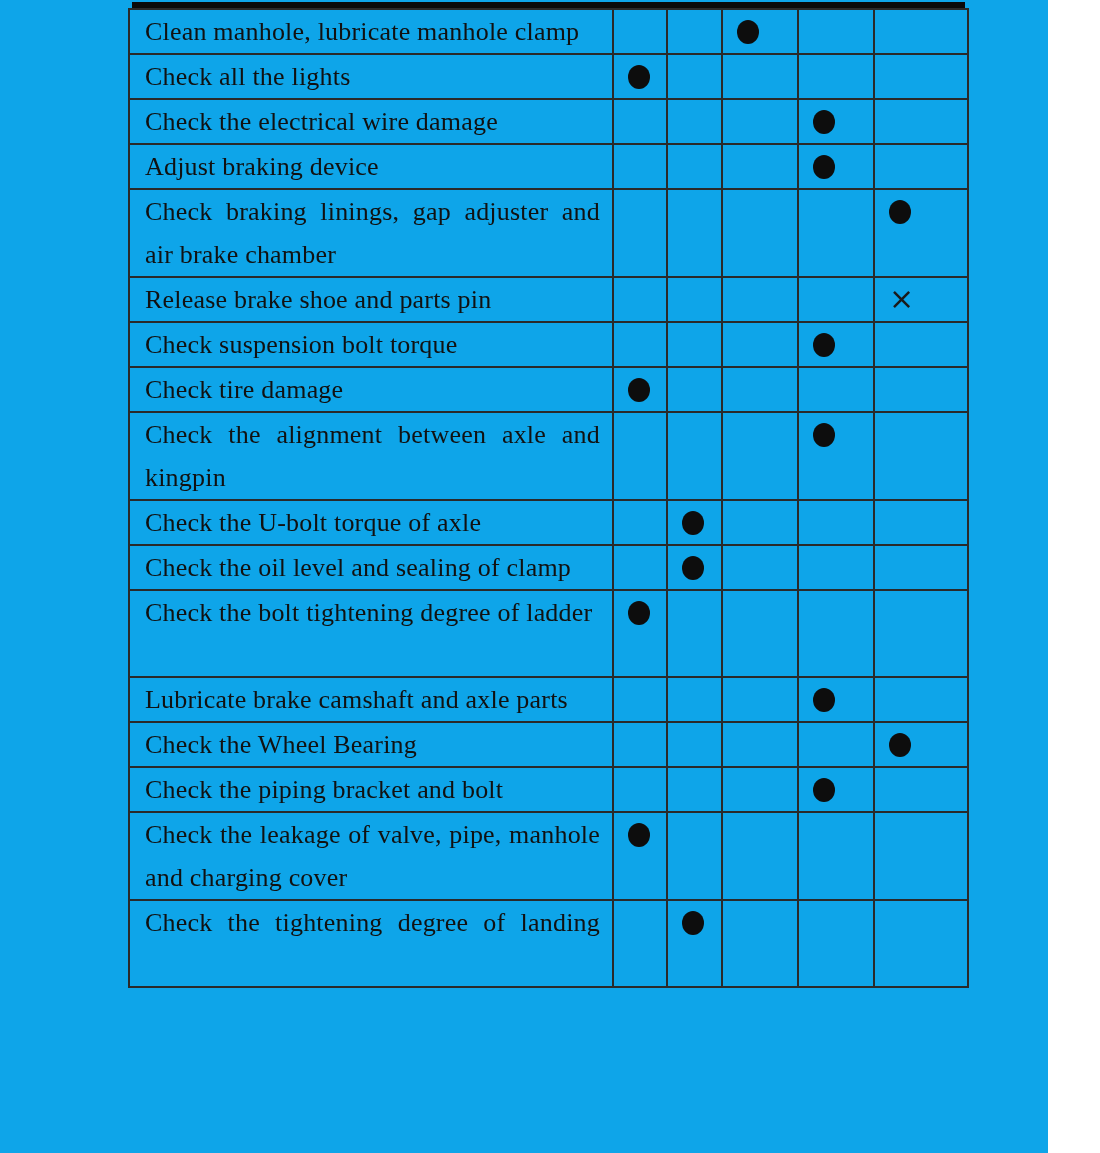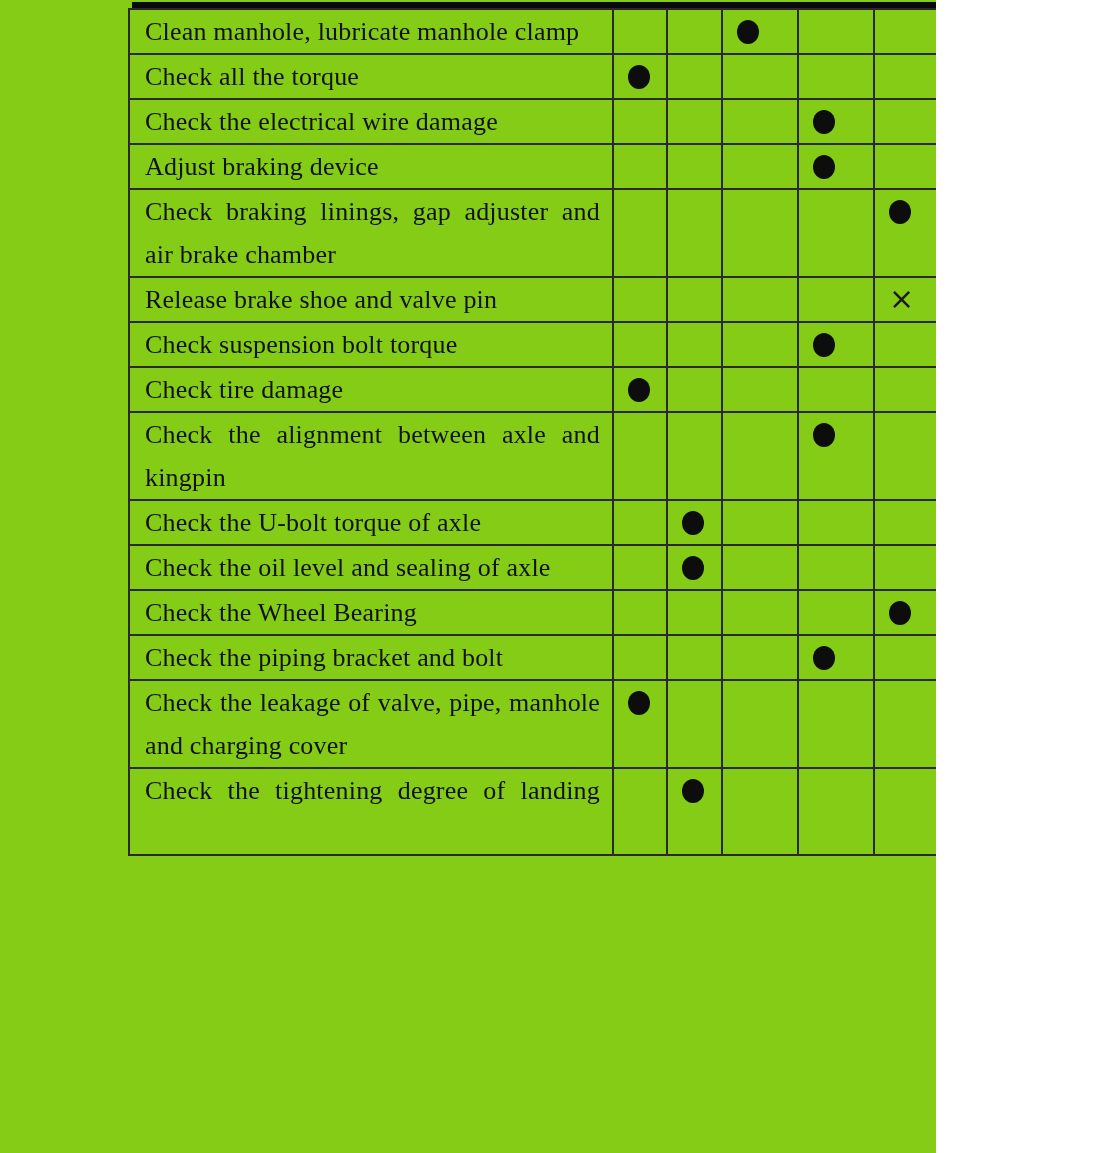--- a/index.html
+++ b/index.html
@@ -5,22 +5,22 @@
   * { margin: 0; padding: 0; box-sizing: border-box; }
   html, body {
     width: 1100px; height: 1153px;
     background: #ffffff;
     overflow: hidden;
     font-family: "Liberation Serif", "DejaVu Serif", serif;
     color: #111111;
   }
   .page {
     position: relative;
-    width: 936px; height: 1153px;
-    background: #84cc16;
+    width: 1048px; height: 1153px;
+    background: #0ea5e9;
     overflow: hidden;
     text-decoration: underline;
   }
   .table-wrap {
     position: absolute;
     left: 128px;
     top: 2px;
     width: 839px;
   }
   .top-rule {
@@ -94,21 +94,21 @@
             <td class="task">Clean manhole, lubricate manhole clamp</td>
             <td class="mark"></td>
             <td class="mark"></td>
             <td class="mark">
               <span class="dot"></span>
             </td>
             <td class="mark"></td>
             <td class="mark"></td>
           </tr>
           <tr class="single">
-            <td class="task">Check all the torque</td>
+            <td class="task">Check all the lights</td>
             <td class="mark">
               <span class="dot"></span>
             </td>
             <td class="mark"></td>
             <td class="mark"></td>
             <td class="mark"></td>
             <td class="mark"></td>
           </tr>
           <tr class="single">
             <td class="task">Check the electrical wire damage</td>
@@ -134,21 +134,21 @@
             <td class="task justify">Check braking linings, gap adjuster and air brake chamber</td>
             <td class="mark"></td>
             <td class="mark"></td>
             <td class="mark"></td>
             <td class="mark"></td>
             <td class="mark">
               <span class="dot"></span>
             </td>
           </tr>
           <tr class="single">
-            <td class="task">Release brake shoe and valve pin</td>
+            <td class="task">Release brake shoe and parts pin</td>
             <td class="mark"></td>
             <td class="mark"></td>
             <td class="mark"></td>
             <td class="mark"></td>
             <td class="mark">
               <span class="cross">×</span>
             </td>
           </tr>
           <tr class="single">
             <td class="task">Check suspension bolt torque</td>
@@ -184,27 +184,47 @@
             <td class="task">Check the U-bolt torque of axle</td>
             <td class="mark"></td>
             <td class="mark">
               <span class="dot"></span>
             </td>
             <td class="mark"></td>
             <td class="mark"></td>
             <td class="mark"></td>
           </tr>
           <tr class="single">
-            <td class="task">Check the oil level and sealing of axle</td>
-            <td class="mark"></td>
-            <td class="mark">
-              <span class="dot"></span>
-            </td>
-            <td class="mark"></td>
-            <td class="mark"></td>
+            <td class="task">Check the oil level and sealing of clamp</td>
+            <td class="mark"></td>
+            <td class="mark">
+              <span class="dot"></span>
+            </td>
+            <td class="mark"></td>
+            <td class="mark"></td>
+            <td class="mark"></td>
+          </tr>
+          <tr class="double">
+            <td class="task justify">Check the bolt tightening degree of ladder</td>
+            <td class="mark">
+              <span class="dot"></span>
+            </td>
+            <td class="mark"></td>
+            <td class="mark"></td>
+            <td class="mark"></td>
+            <td class="mark"></td>
+          </tr>
+          <tr class="single">
+            <td class="task">Lubricate brake camshaft and axle parts</td>
+            <td class="mark"></td>
+            <td class="mark"></td>
+            <td class="mark"></td>
+            <td class="mark">
+              <span class="dot"></span>
+            </td>
             <td class="mark"></td>
           </tr>
           <tr class="single">
             <td class="task">Check the Wheel Bearing</td>
             <td class="mark"></td>
             <td class="mark"></td>
             <td class="mark"></td>
             <td class="mark"></td>
             <td class="mark">
               <span class="dot"></span>

